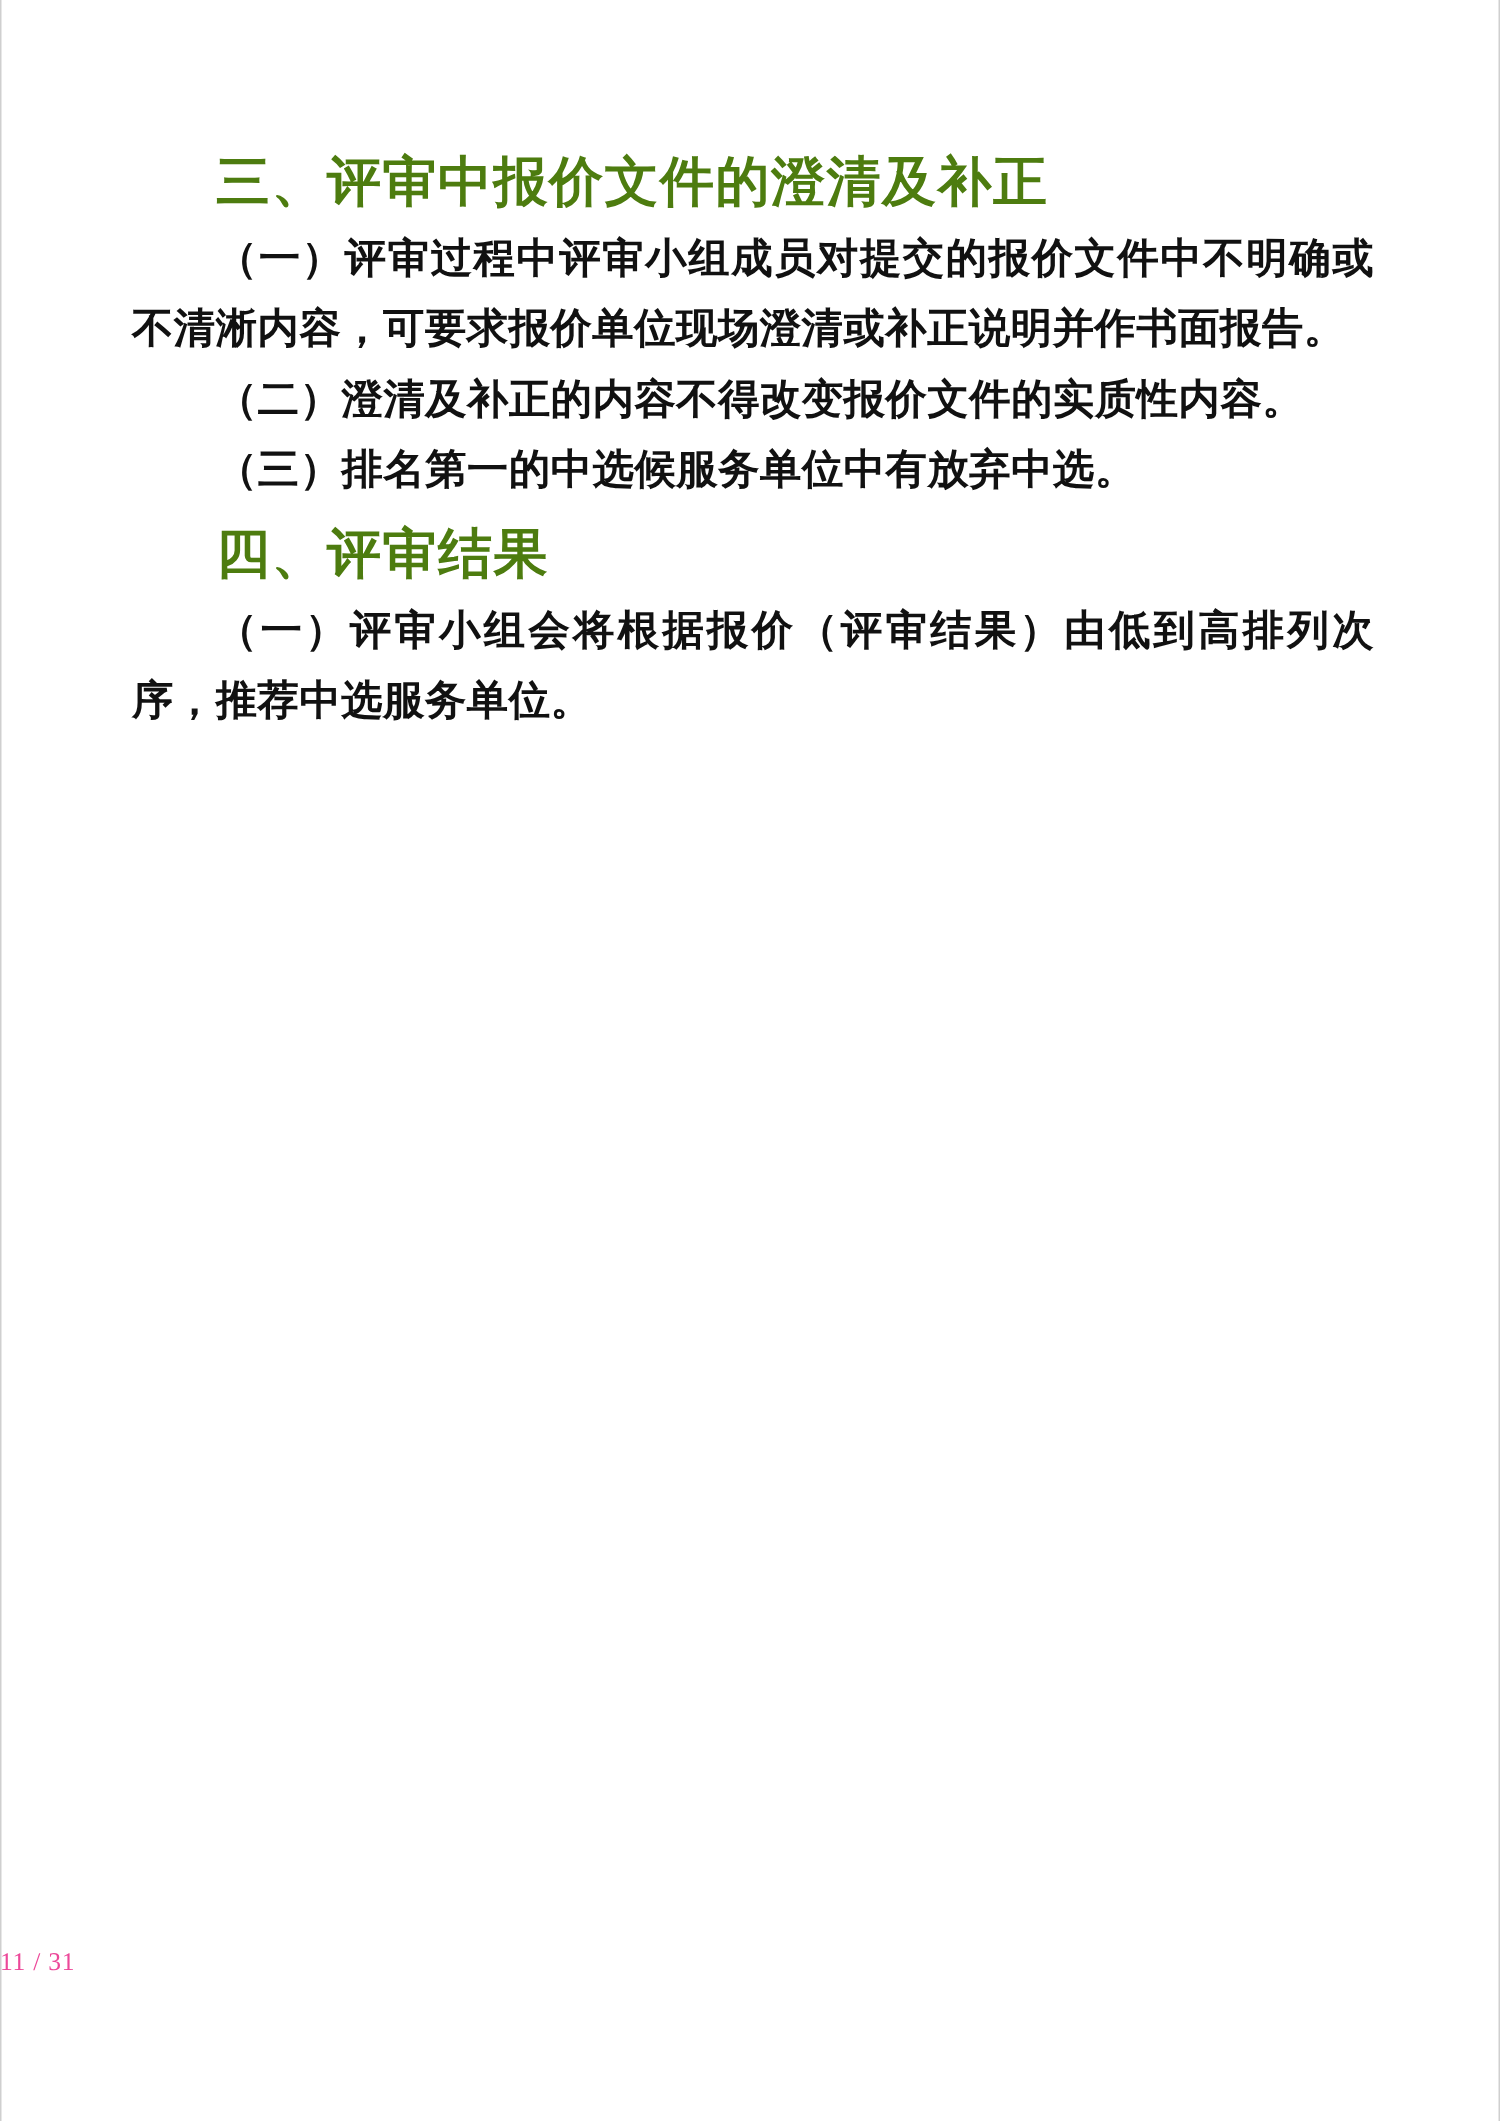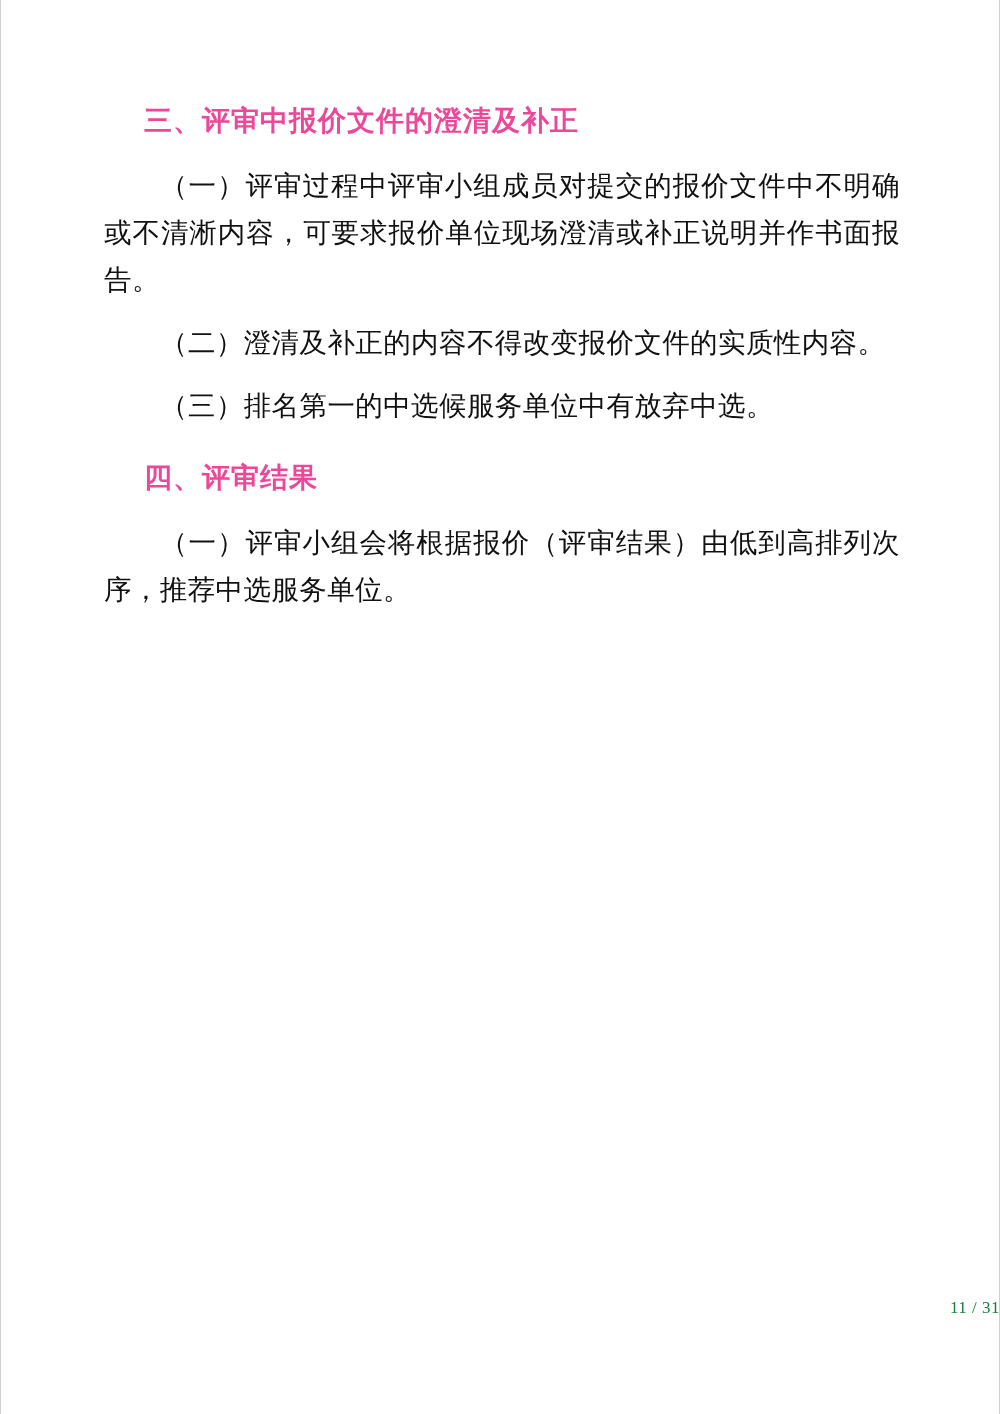--- a/index.html
+++ b/index.html
@@ -37,43 +37,44 @@
     font-family: "Liberation Serif", "DejaVu Serif", serif;
     color: #111111;
     font-size: 27.5px;
     line-height: 47px;
     letter-spacing: 0.4px;
     text-align: justify;
   }
   .heading {
     font-family: Liberation Serif, serif;
     font-weight: bold;
-    font-size: 28px;
+    font-size: 36px;
     line-height: 50px;
-    color: #ec4899;
+    color: #4d7c0f;
     text-indent: 56px;
     margin: 0 0 2px 0;
     letter-spacing: 1px;
   }
   .para {
-    margin: 16px;
+    margin: 0;
     text-indent: 56px;
+    font-weight: bold;
   }
   .block-gap {
     height: 8px;
   }
   .footer {
     position: absolute;
     left: 0;
     right: 0;
     top: 1298px;
-    text-align: right;
+    text-align: left;
     font-family: "Liberation Serif", "DejaVu Serif", serif;
     font-size: 17px;
-    color: #15803d;
+    color: #ec4899;
     letter-spacing: 0.5px;
   }
 </style>
 </head>
 <body>
 
 <div class="page">
   <div class="page-border"></div>
 
   <div class="content">

